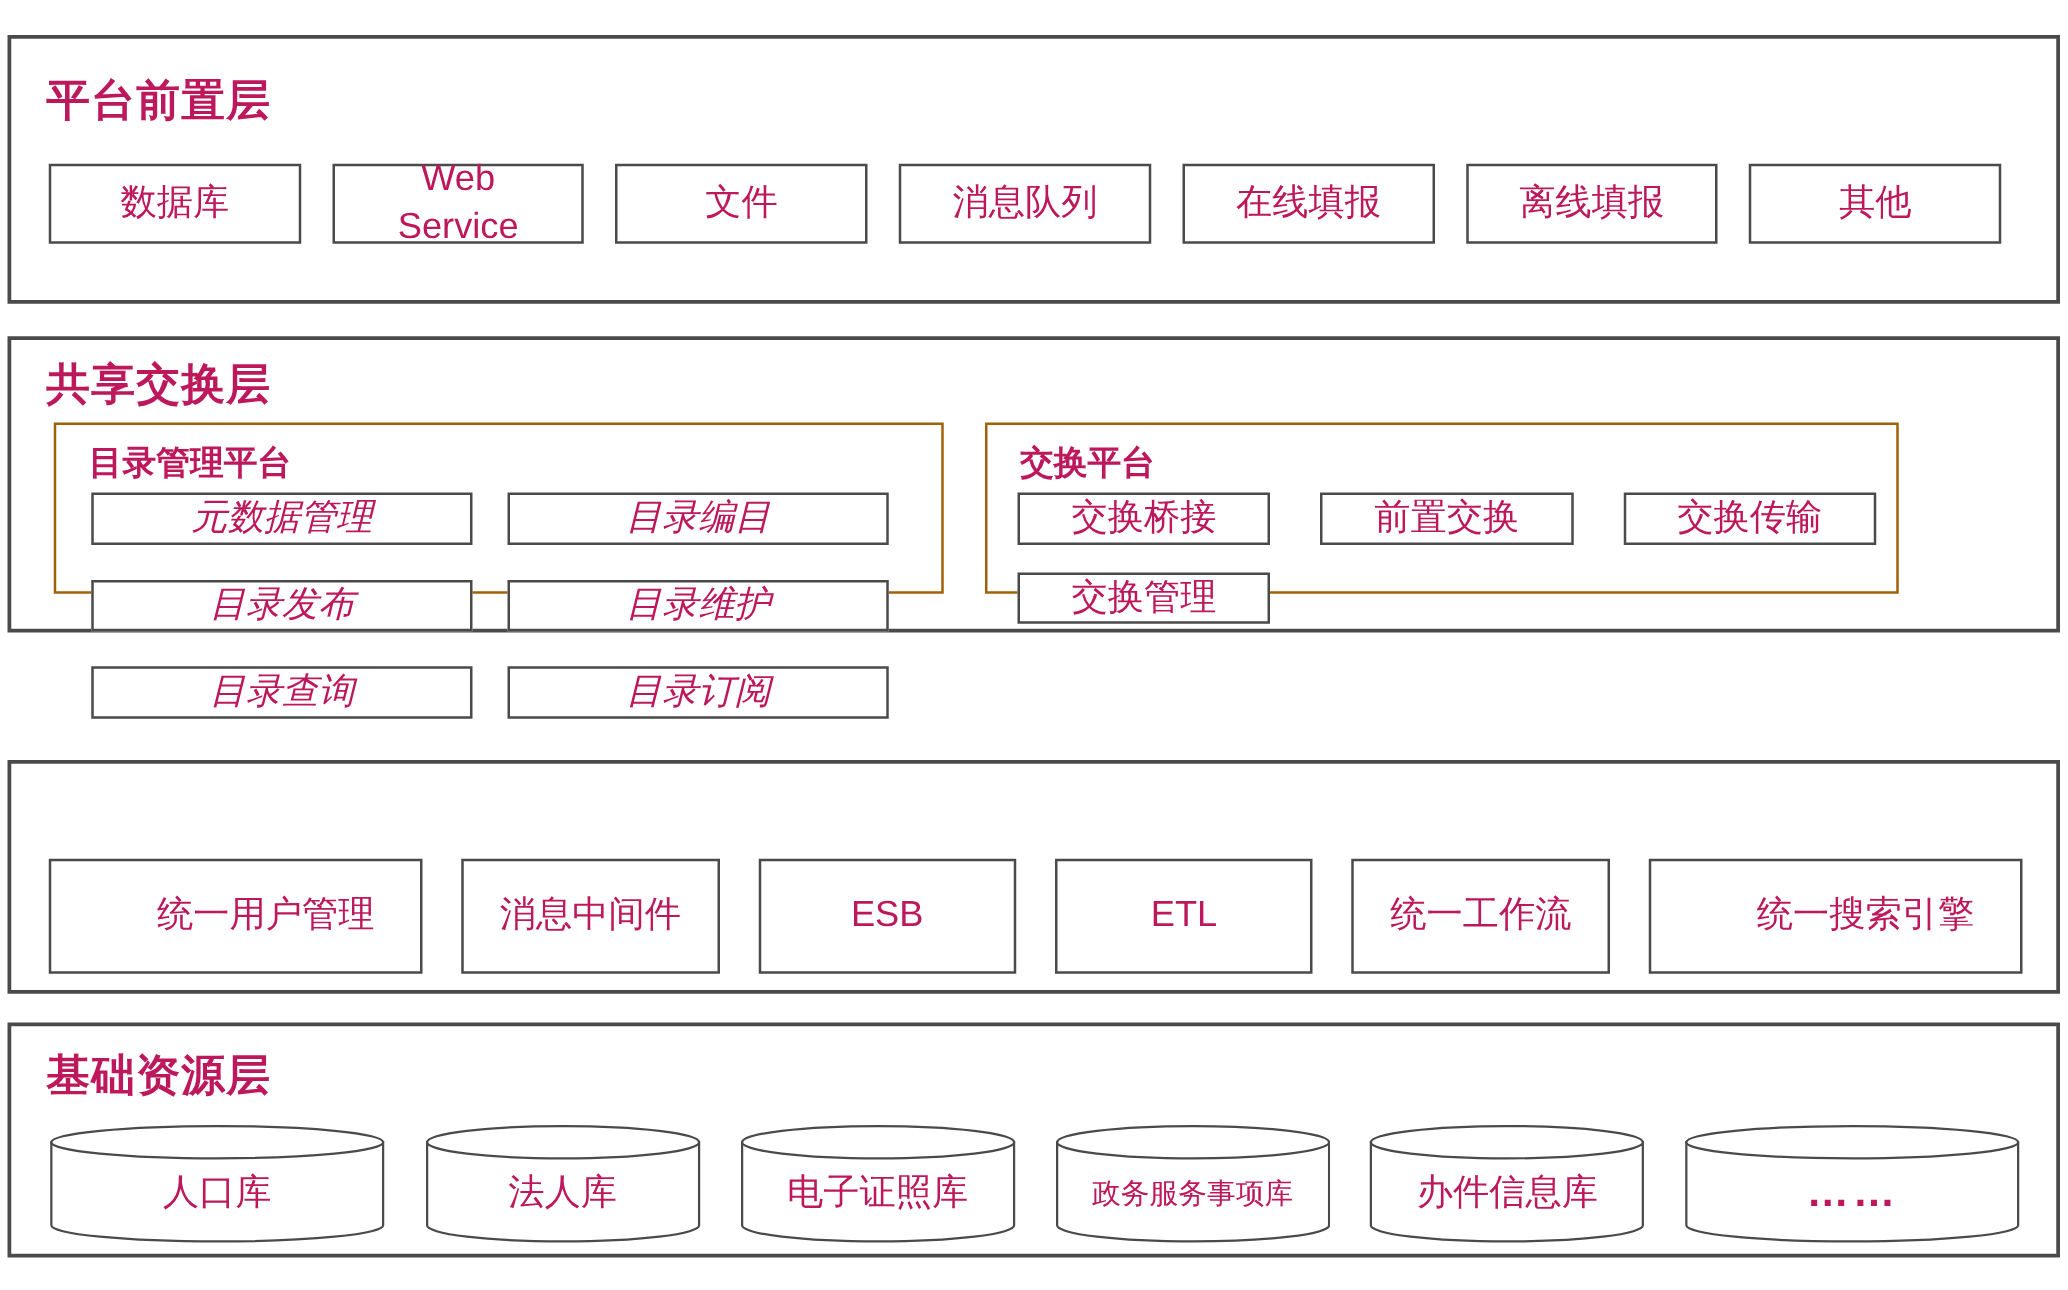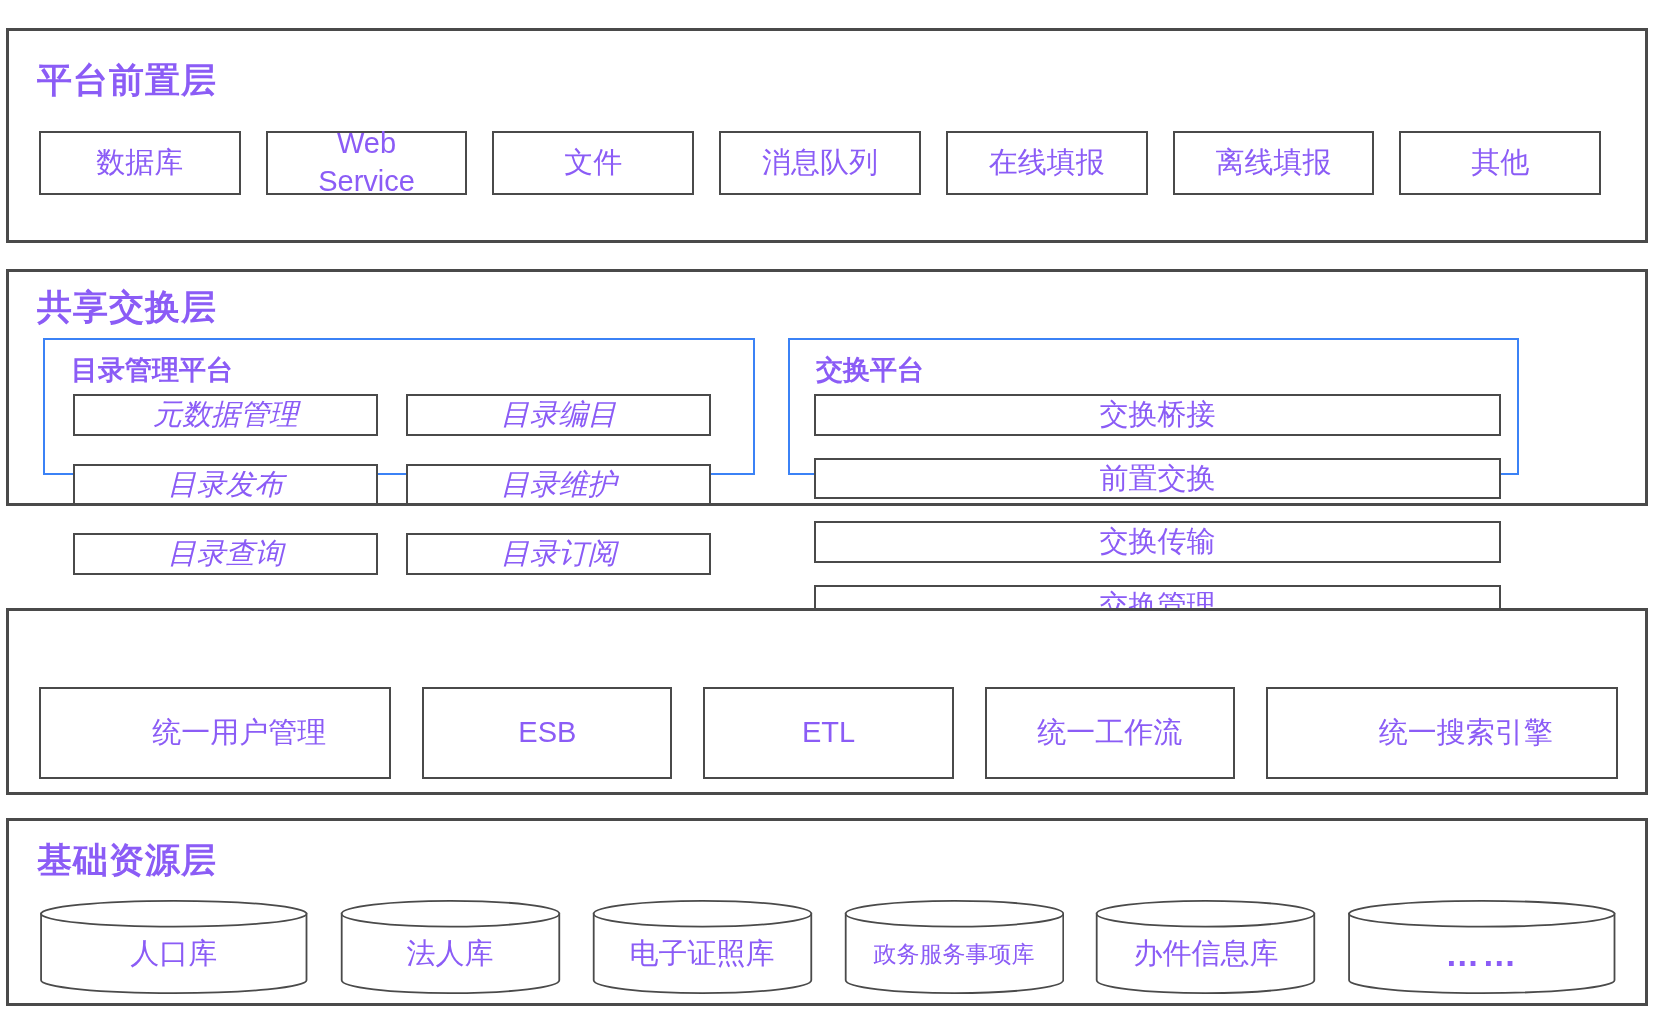--- a/index.html
+++ b/index.html
@@ -1,20 +1,20 @@
 <!DOCTYPE html>
 <html><head>
 <meta charset="utf-8">
 <style>
   html, body { margin:0; padding:0; background:#ffffff; }
   .canvas {
     position:relative;
     width:1654px; height:1032px;
     background:#ffffff;
-    color:#8b5cf6;
+    color:#be185d;
     font-family:"Liberation Sans", sans-serif;
     overflow:hidden;
   }
   
   .layer {
     position:absolute; left:6px; right:6px;
     border:3px solid #4a4a4a;
     background:#ffffff;
     box-sizing:border-box;
   }
@@ -51,33 +51,33 @@
   .front-row .box { flex:1; }
   .front-row .box:nth-child(2) .box-label { max-width:118px; } 
 
   
   .sub-row {
     position:absolute; top:66px; left:34px; right:126px; bottom:28px;
     display:flex; gap:33px;
   }
   .sub-box {
     position:relative;
-    border:2px solid #3b82f6;
+    border:2px solid #a16207;
     box-sizing:border-box;
     background:#ffffff;
   }
   .sub-box-catalog  { flex:0 0 712px; }
   .sub-box-exchange { flex:1; }
   .sub-title {
     position:absolute; top:12px; left:26px; margin:0;
     font-size:27px; font-weight:700; white-space:nowrap;
   }
   .sub-grid { position:absolute; top:54px; bottom:22px; display:grid; }
   .catalog-grid  { left:28px; right:42px; grid-template-columns:repeat(2,1fr); gap:28px;font-style:italic; }
-  .exchange-grid { left:24px; right:16px; grid-template-columns:repeat(1,1fr); gap:22px 40px; }
+  .exchange-grid { left:24px; right:16px; grid-template-columns:repeat(3,1fr); gap:22px 40px; }
 
   
   .support-row {
     position:absolute; top:76px; left:30px; right:27px; height:92px;
     display:flex; gap:31px;
   }
   .support-row .box { flex:1; }
   .support-row .box:first-child,
   .support-row .box:last-child { flex:1.22;padding-left:48px; }
 
@@ -181,20 +181,23 @@
 
     </div>
   </section>
 
   <section class="layer layer-support">
     <div class="support-row">
       <div class="box">
           <span class="box-label">统一用户管理</span>
         </div>
       <div class="box">
+          <span class="box-label">消息中间件</span>
+        </div>
+      <div class="box">
           <span class="box-label">ESB</span>
         </div>
       <div class="box">
           <span class="box-label">ETL</span>
         </div>
       <div class="box">
           <span class="box-label">统一工作流</span>
         </div>
       <div class="box">
           <span class="box-label">统一搜索引擎</span>

